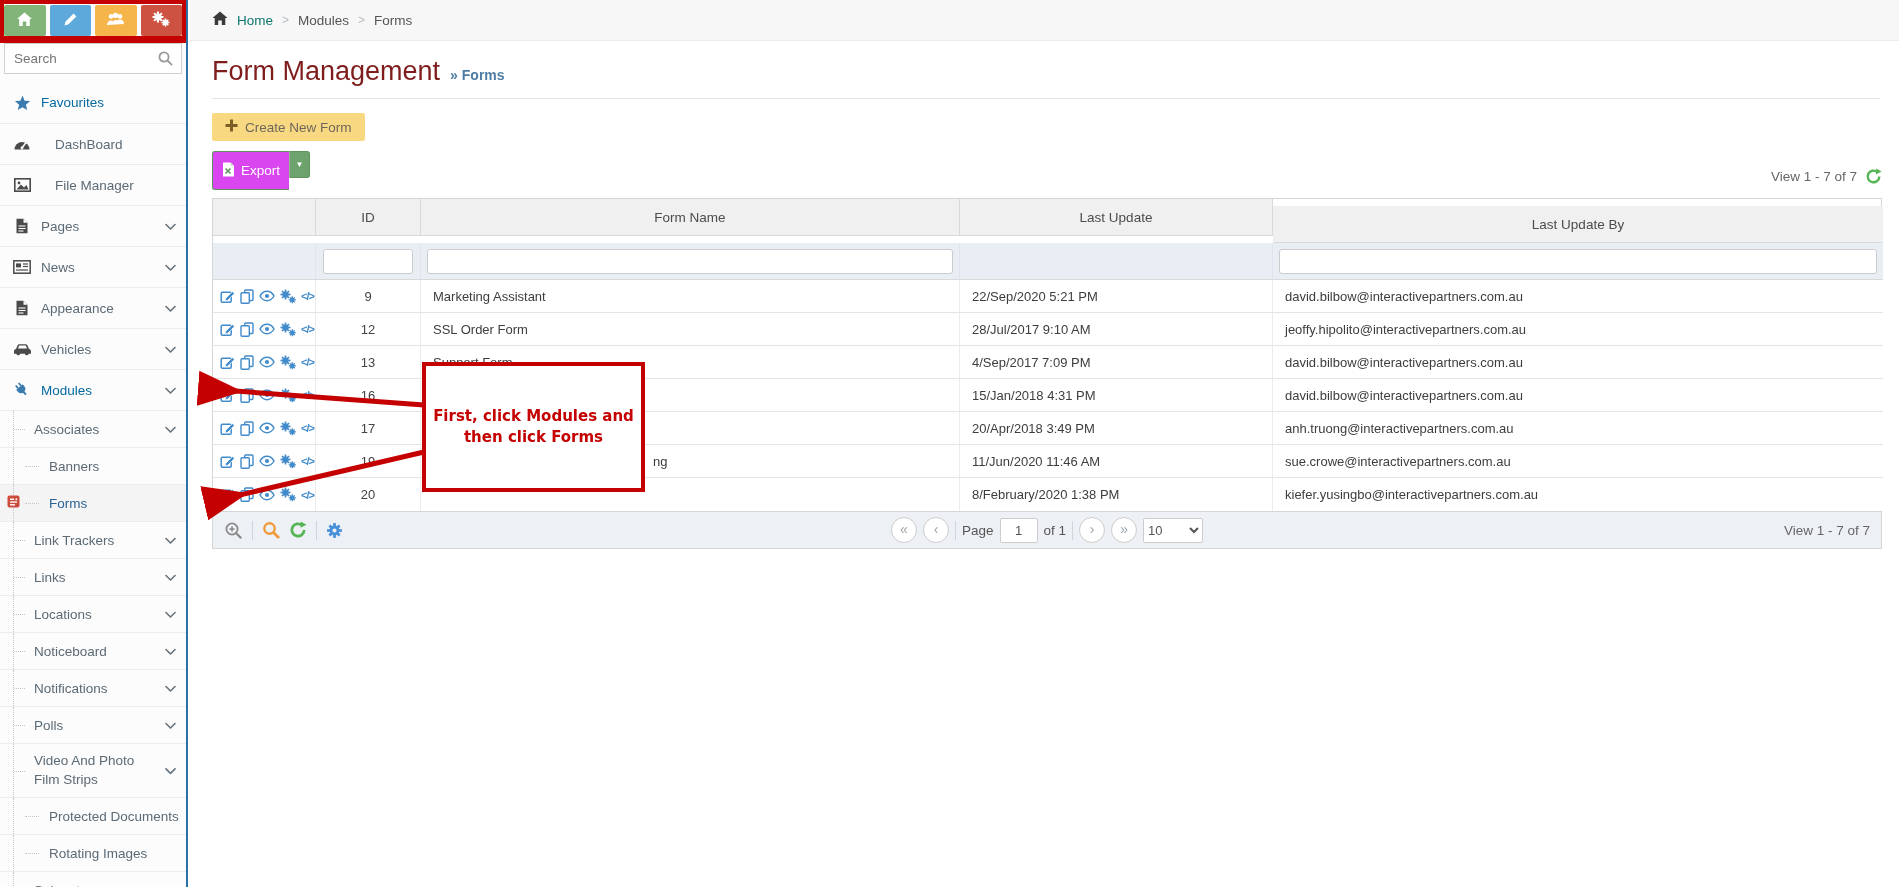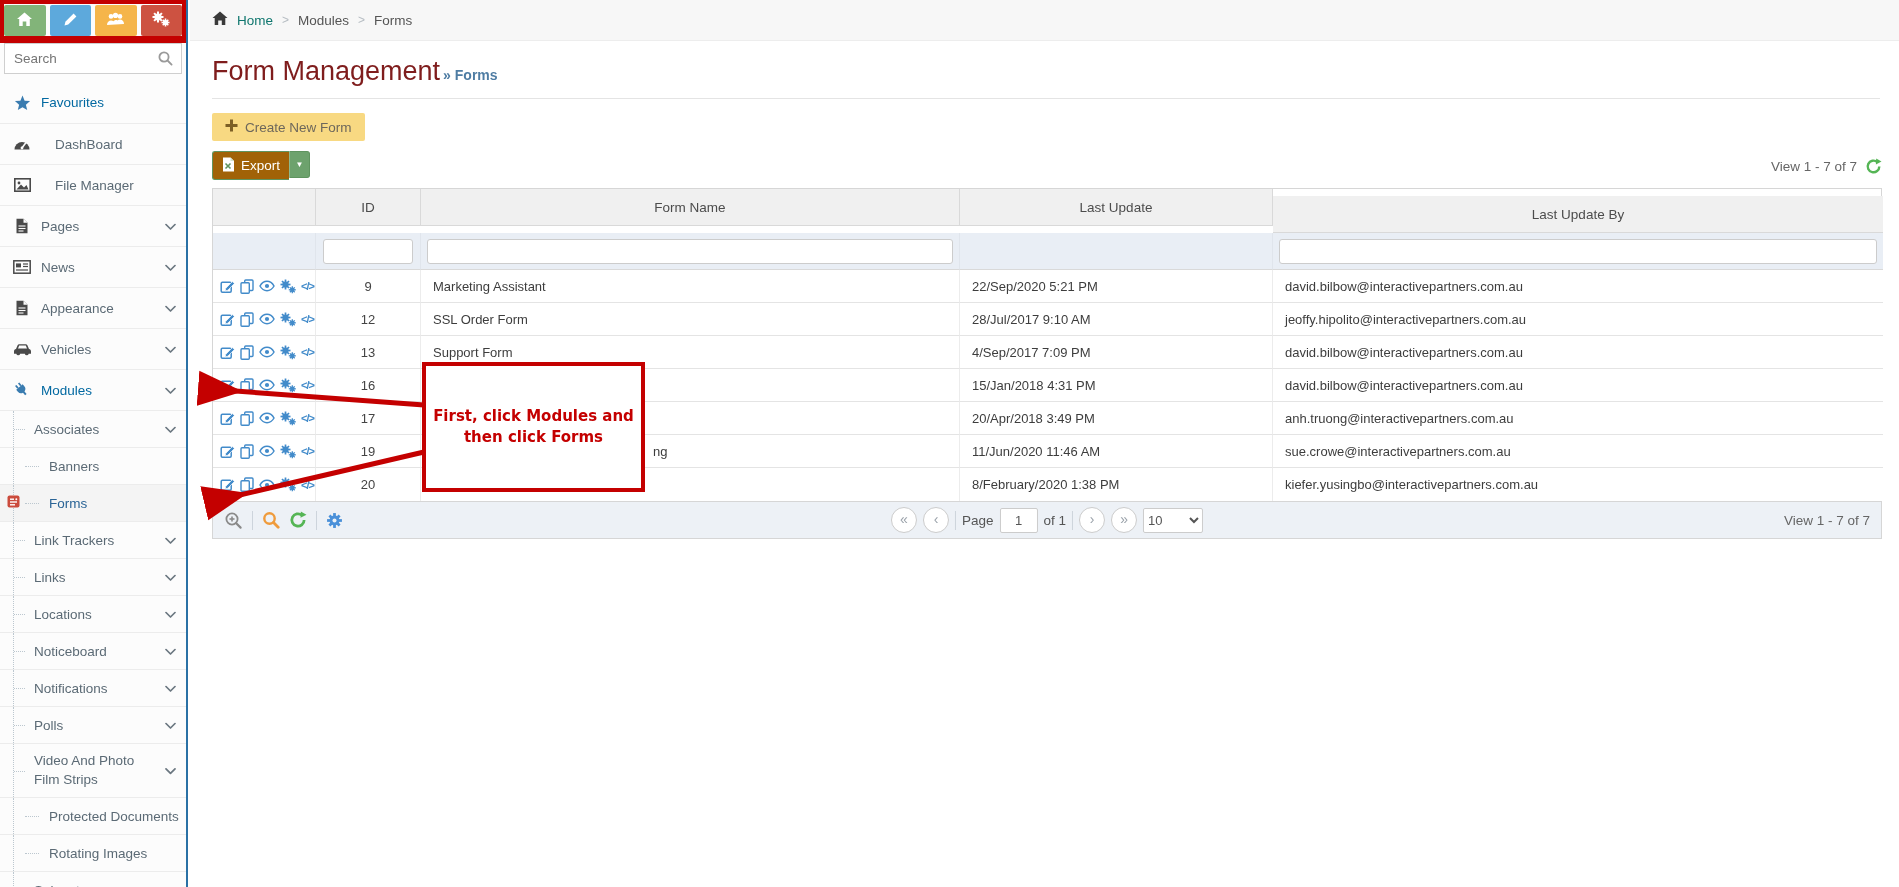--- a/index.html
+++ b/index.html
@@ -37,28 +37,28 @@
 
   
   .main { position:absolute; left:190px; top:0; right:0; height:100%; }
   .breadcrumb-bar { height:41px; background:#f7f7f7; border-bottom:1px solid #ededed; display:flex; align-items:center; padding-left:22px; font-size:13.5px; color:#555; gap:9px; }
   .breadcrumb-bar a { color:#0f766e; text-decoration:none; }
   .crumb-sep { color:#b5bcc2; font-size:12px; }
 
   .content { padding-left:22px; }
   .title-row { margin-top:15px; display:flex; align-items:baseline; }
   .title-row h1 { font-size:27px; font-weight:400; color:#7f1d1d; }
-  .subtitle { margin-left:3px; font-size:14px; font-weight:bold; color:#4e7ca3; }
+  .subtitle { margin-left:10px; font-size:14px; font-weight:bold; color:#4e7ca3; }
   .title-divider { margin-top:11px; margin-right:19px; border-bottom:1px solid #e4e4e4; }
 
   .create-btn { margin-top:14px; height:28px; background:#f8d982; border:none; border-radius:2px; padding:0 13px; font-size:13.5px; color:#6d675b; display:inline-flex; align-items:center; gap:7px; cursor:pointer; font-family:"Liberation Sans",sans-serif; }
 
   .grid-toolbar { margin-top:10px; width:1670px; display:flex; align-items:flex-end; justify-content:space-between; }
   .export-group { display:inline-flex; }
-  .export-main { height:29px; background:#a16207; border:1px solid #5f945f; border-right:none; border-radius:3px 0 0 3px; color:#fff; font-size:13.5px; padding:0 9px; display:inline-flex; align-items:center; gap:6px; cursor:pointer; font-family:"Liberation Sans",sans-serif; }
+  .export-main { height:39px; background:#d946ef; border:1px solid #5f945f; border-right:none; border-radius:3px 0 0 3px; color:#fff; font-size:13.5px; padding:0 9px; display:inline-flex; align-items:center; gap:6px; cursor:pointer; font-family:"Liberation Sans",sans-serif; }
   .export-caret { height:27px; width:21px; background:#6da26d; border:1px solid #5f945f; border-left:1px solid #8cb98c; border-radius:0 3px 3px 0; color:#fff; font-size:8px; cursor:pointer; display:inline-flex; align-items:center; justify-content:center; }
   .view-info { display:flex; align-items:center; gap:8px; color:#666; font-size:13.5px; padding-bottom:5px; }
 
   
   .grid { margin-top:8px; width:1670px; border:1px solid #d6d6d6; font-size:13px; }
   .g-row { display:grid; grid-template-columns:103px 105px 539px 313px 610px; }
   .h-cell { height:37px; background:#f0f0f0; border-right:1px solid #d9d9d9; border-bottom:1px solid #d9d9d9; display:flex; align-items:center; justify-content:center; color:#4c4c4c; font-size:13.5px; }
   .h-cell:last-child { border-right:none;margin-top:7px; }
   .f-cell { height:37px; background:#e9eef5; border-right:1px solid #e0e5ec; border-bottom:1px solid #d9d9d9; display:flex; align-items:center; padding:0 6px; }
   .f-cell:last-child { border-right:none; }

